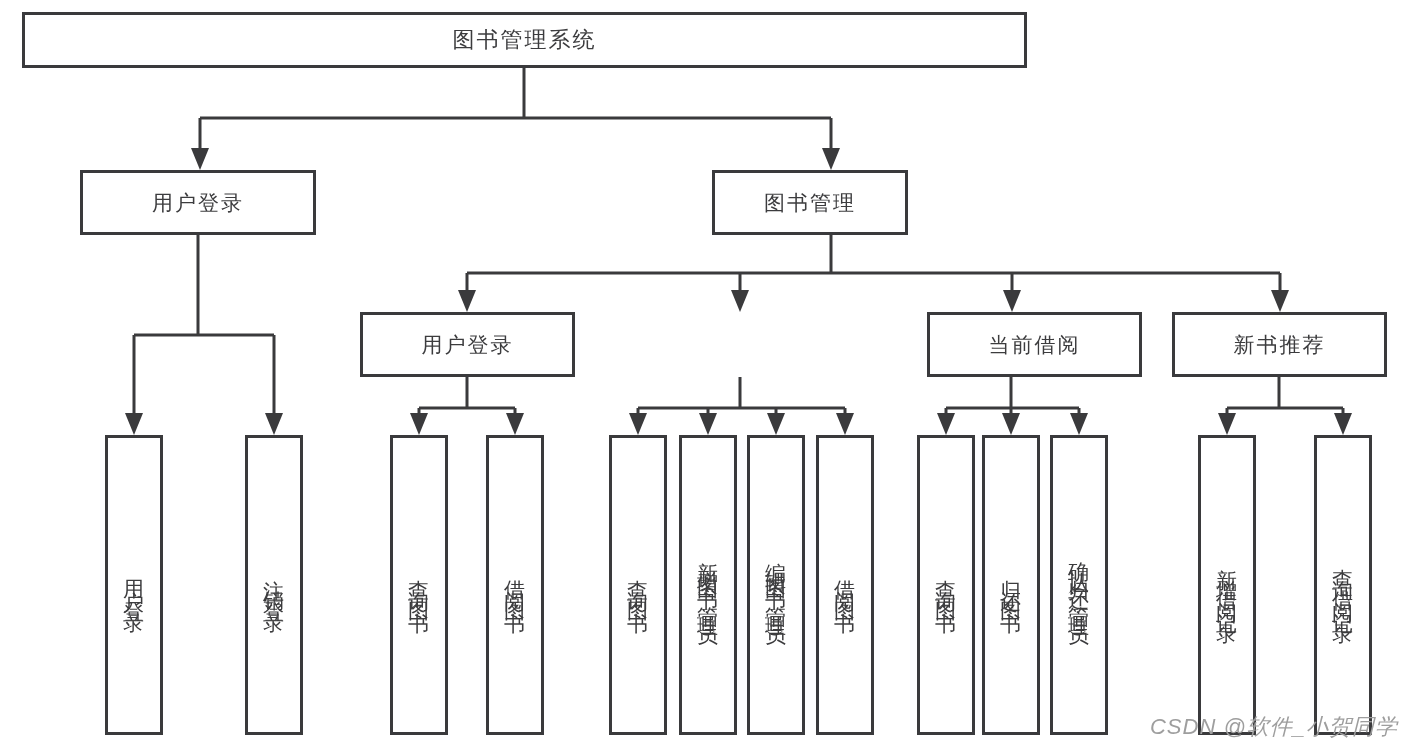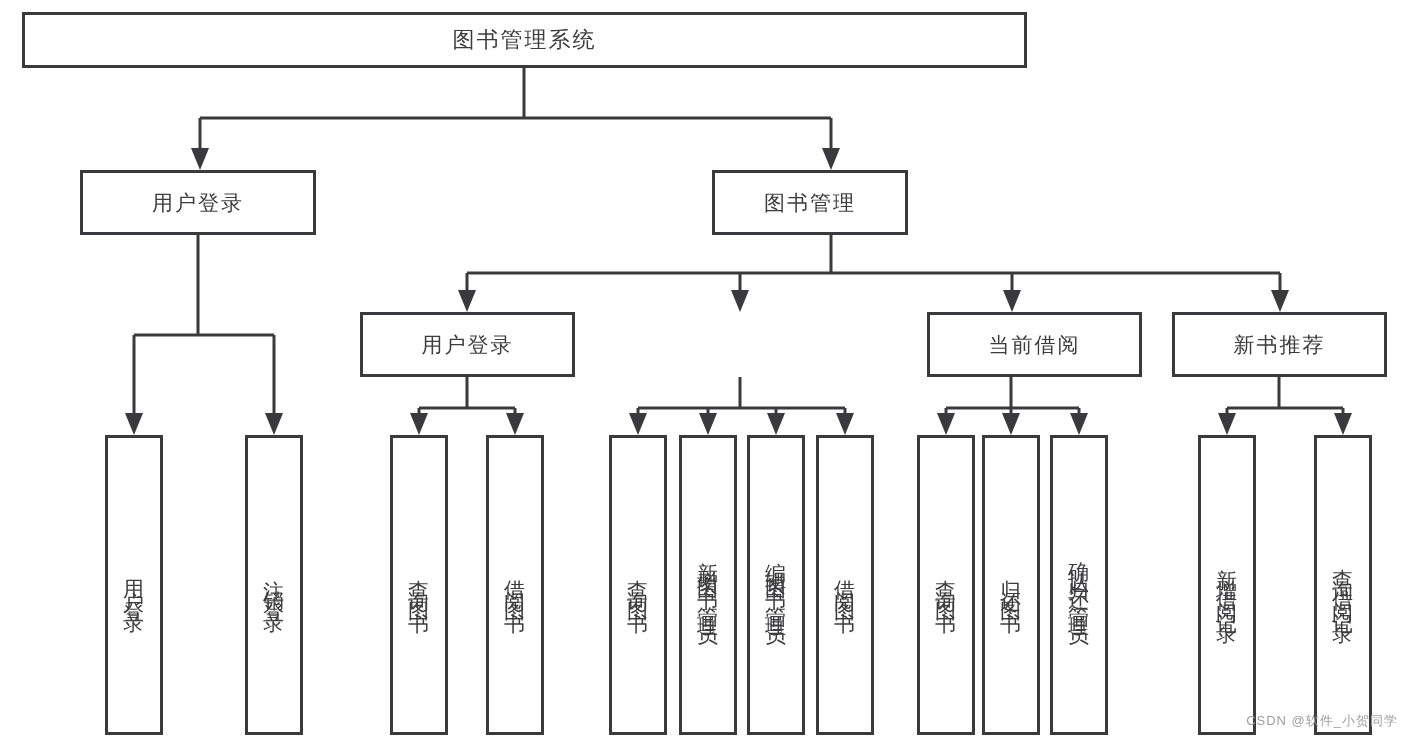--- a/index.html
+++ b/index.html
@@ -54,22 +54,22 @@
   #leaf-bb-edit{left:747px;}
   #leaf-bb-borrow{left:816px;}
   #leaf-cb-query{left:917px;}
   #leaf-cb-return{left:982px;}
   #leaf-cb-confirm{left:1050px;}
   #leaf-br-add{left:1198px;}
   #leaf-br-query{left:1314px;}
 
   #watermark{
     position:absolute;right:7px;top:712px;
-    font-size:13px;letter-spacing:1px;color:var(--wm);
-    z-index:5;white-space:nowrap;
+    font-size:22px;letter-spacing:1px;color:var(--wm);
+    z-index:5;white-space:nowrap;font-style:italic;
   }
 </style>
 </head>
 <body>
 
 <div id="stage">
 
   <svg id="wires" viewBox="0 0 1405 747" xmlns="http://www.w3.org/2000/svg">
     <g>
       <path d="M524 68 V118 M200 118 H831 M200 118 V150 M831 118 V150"></path>

